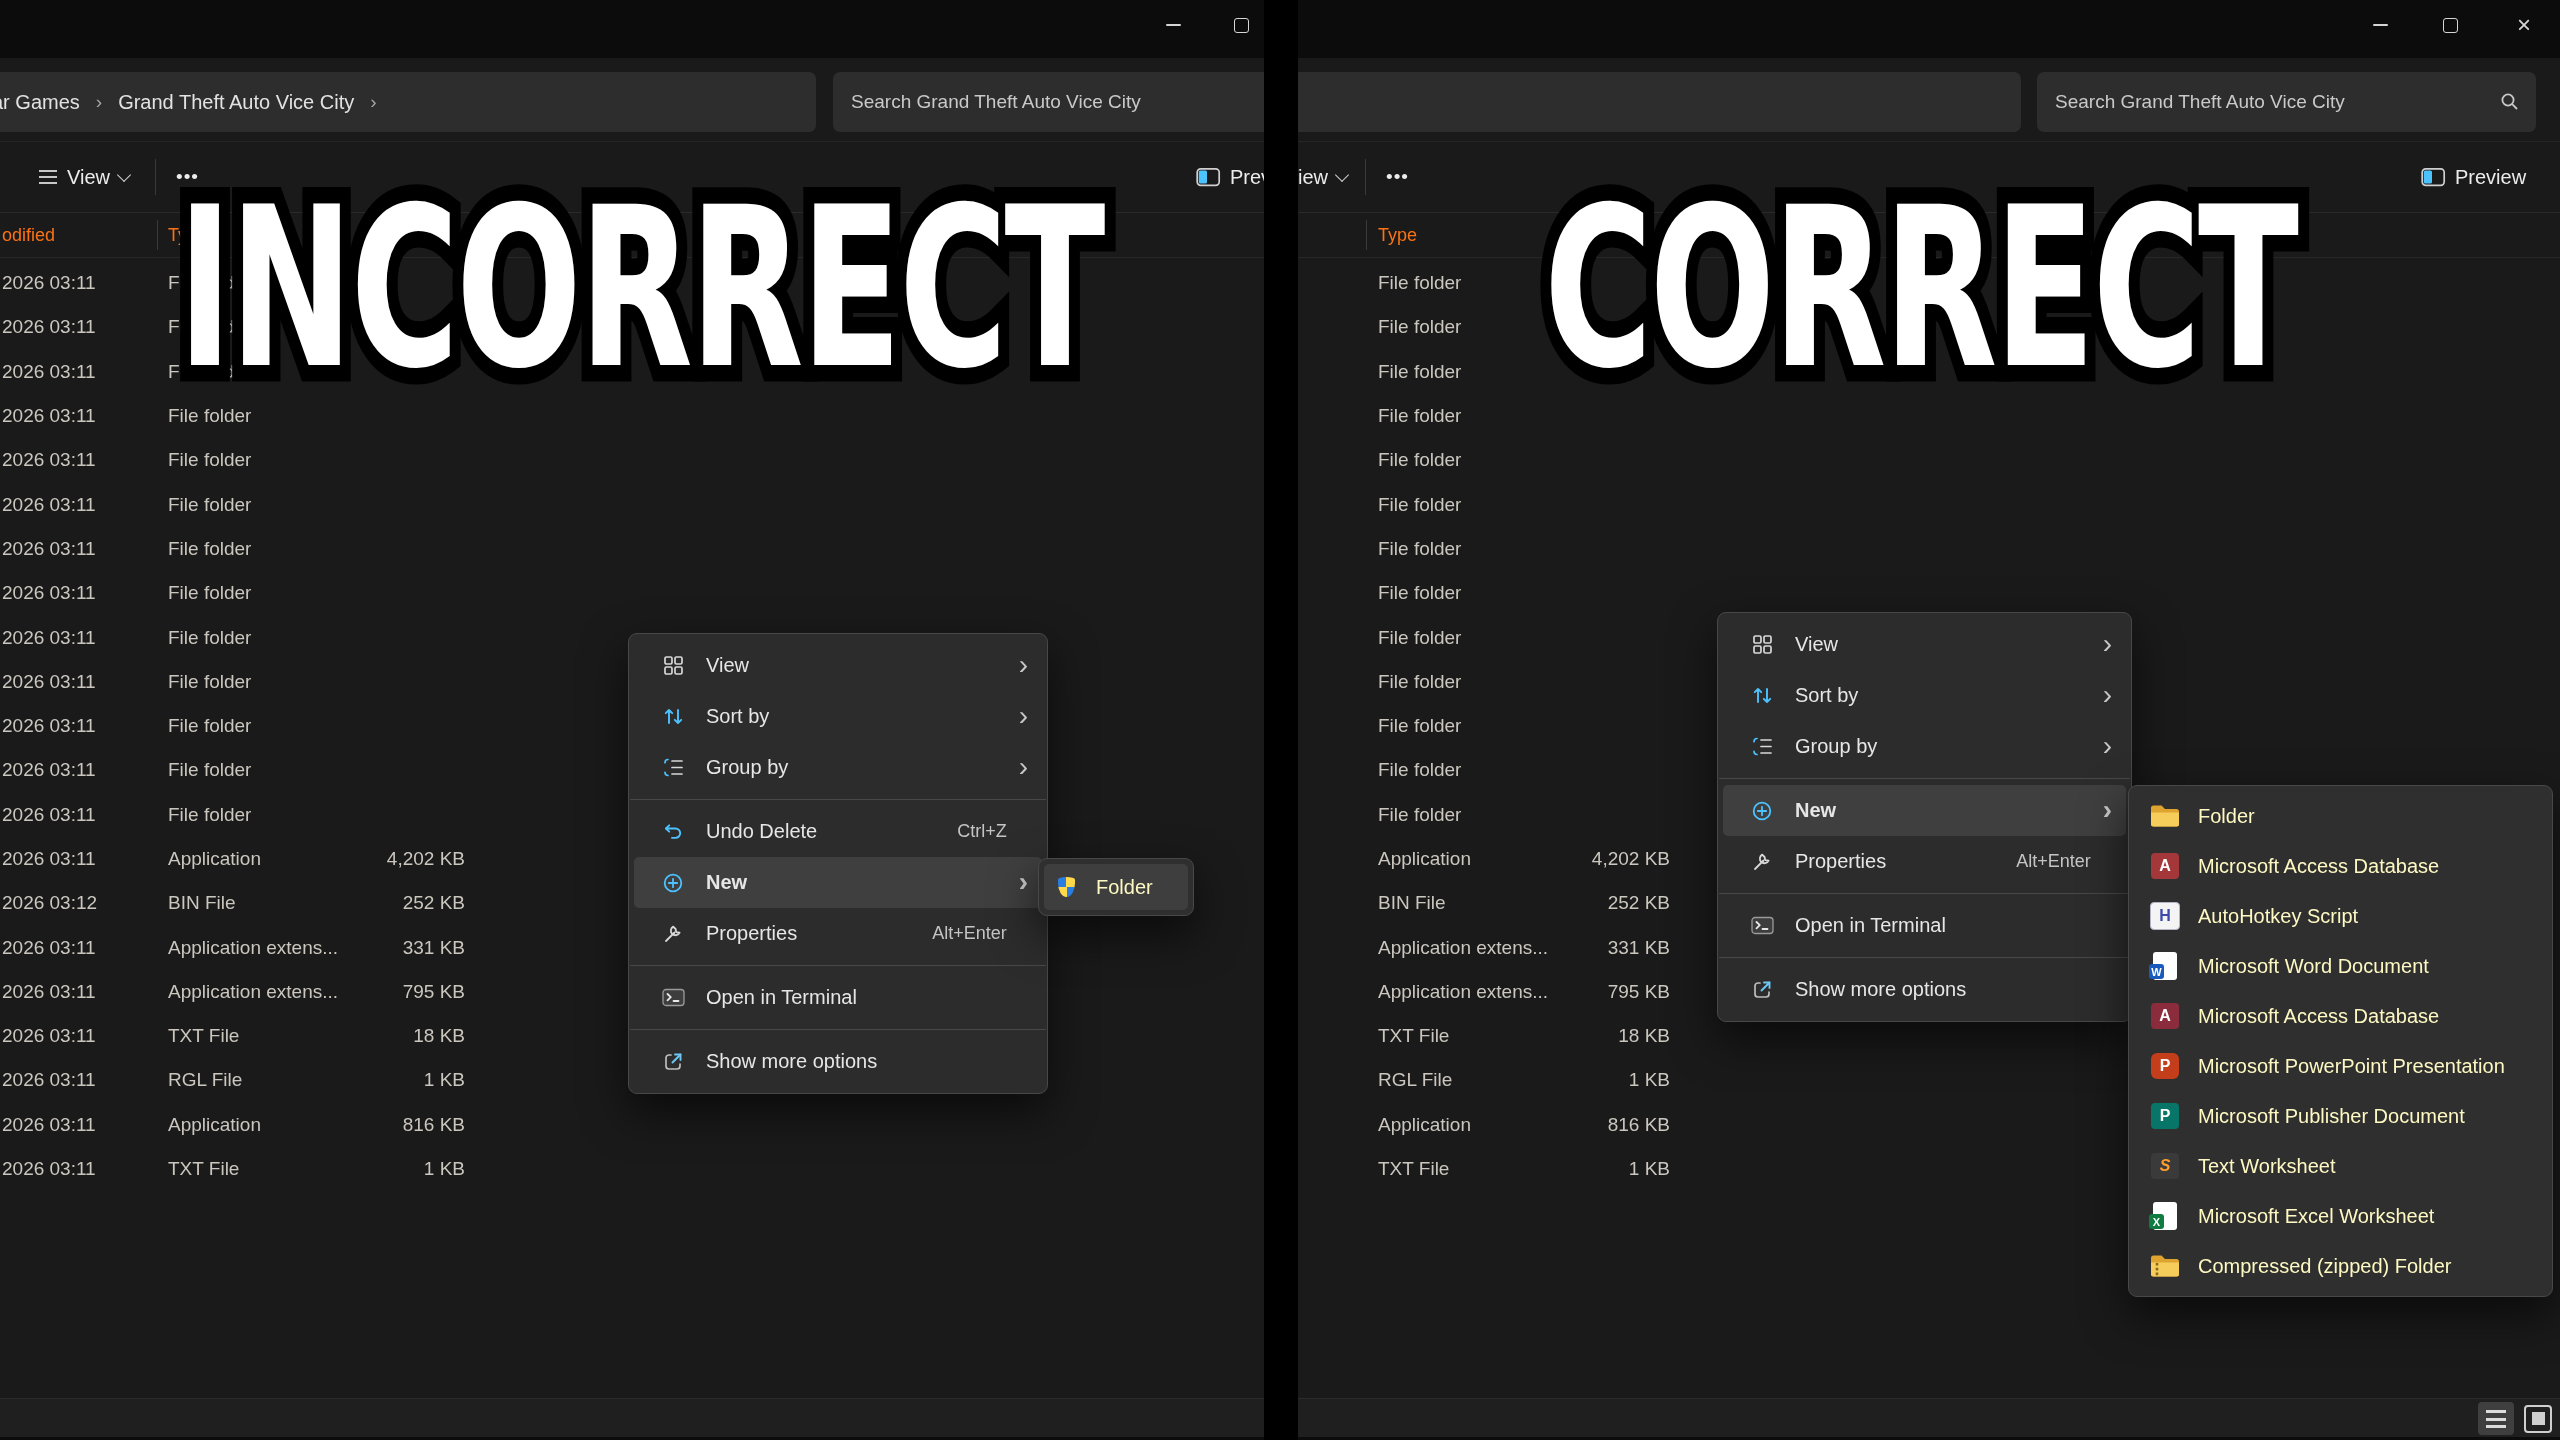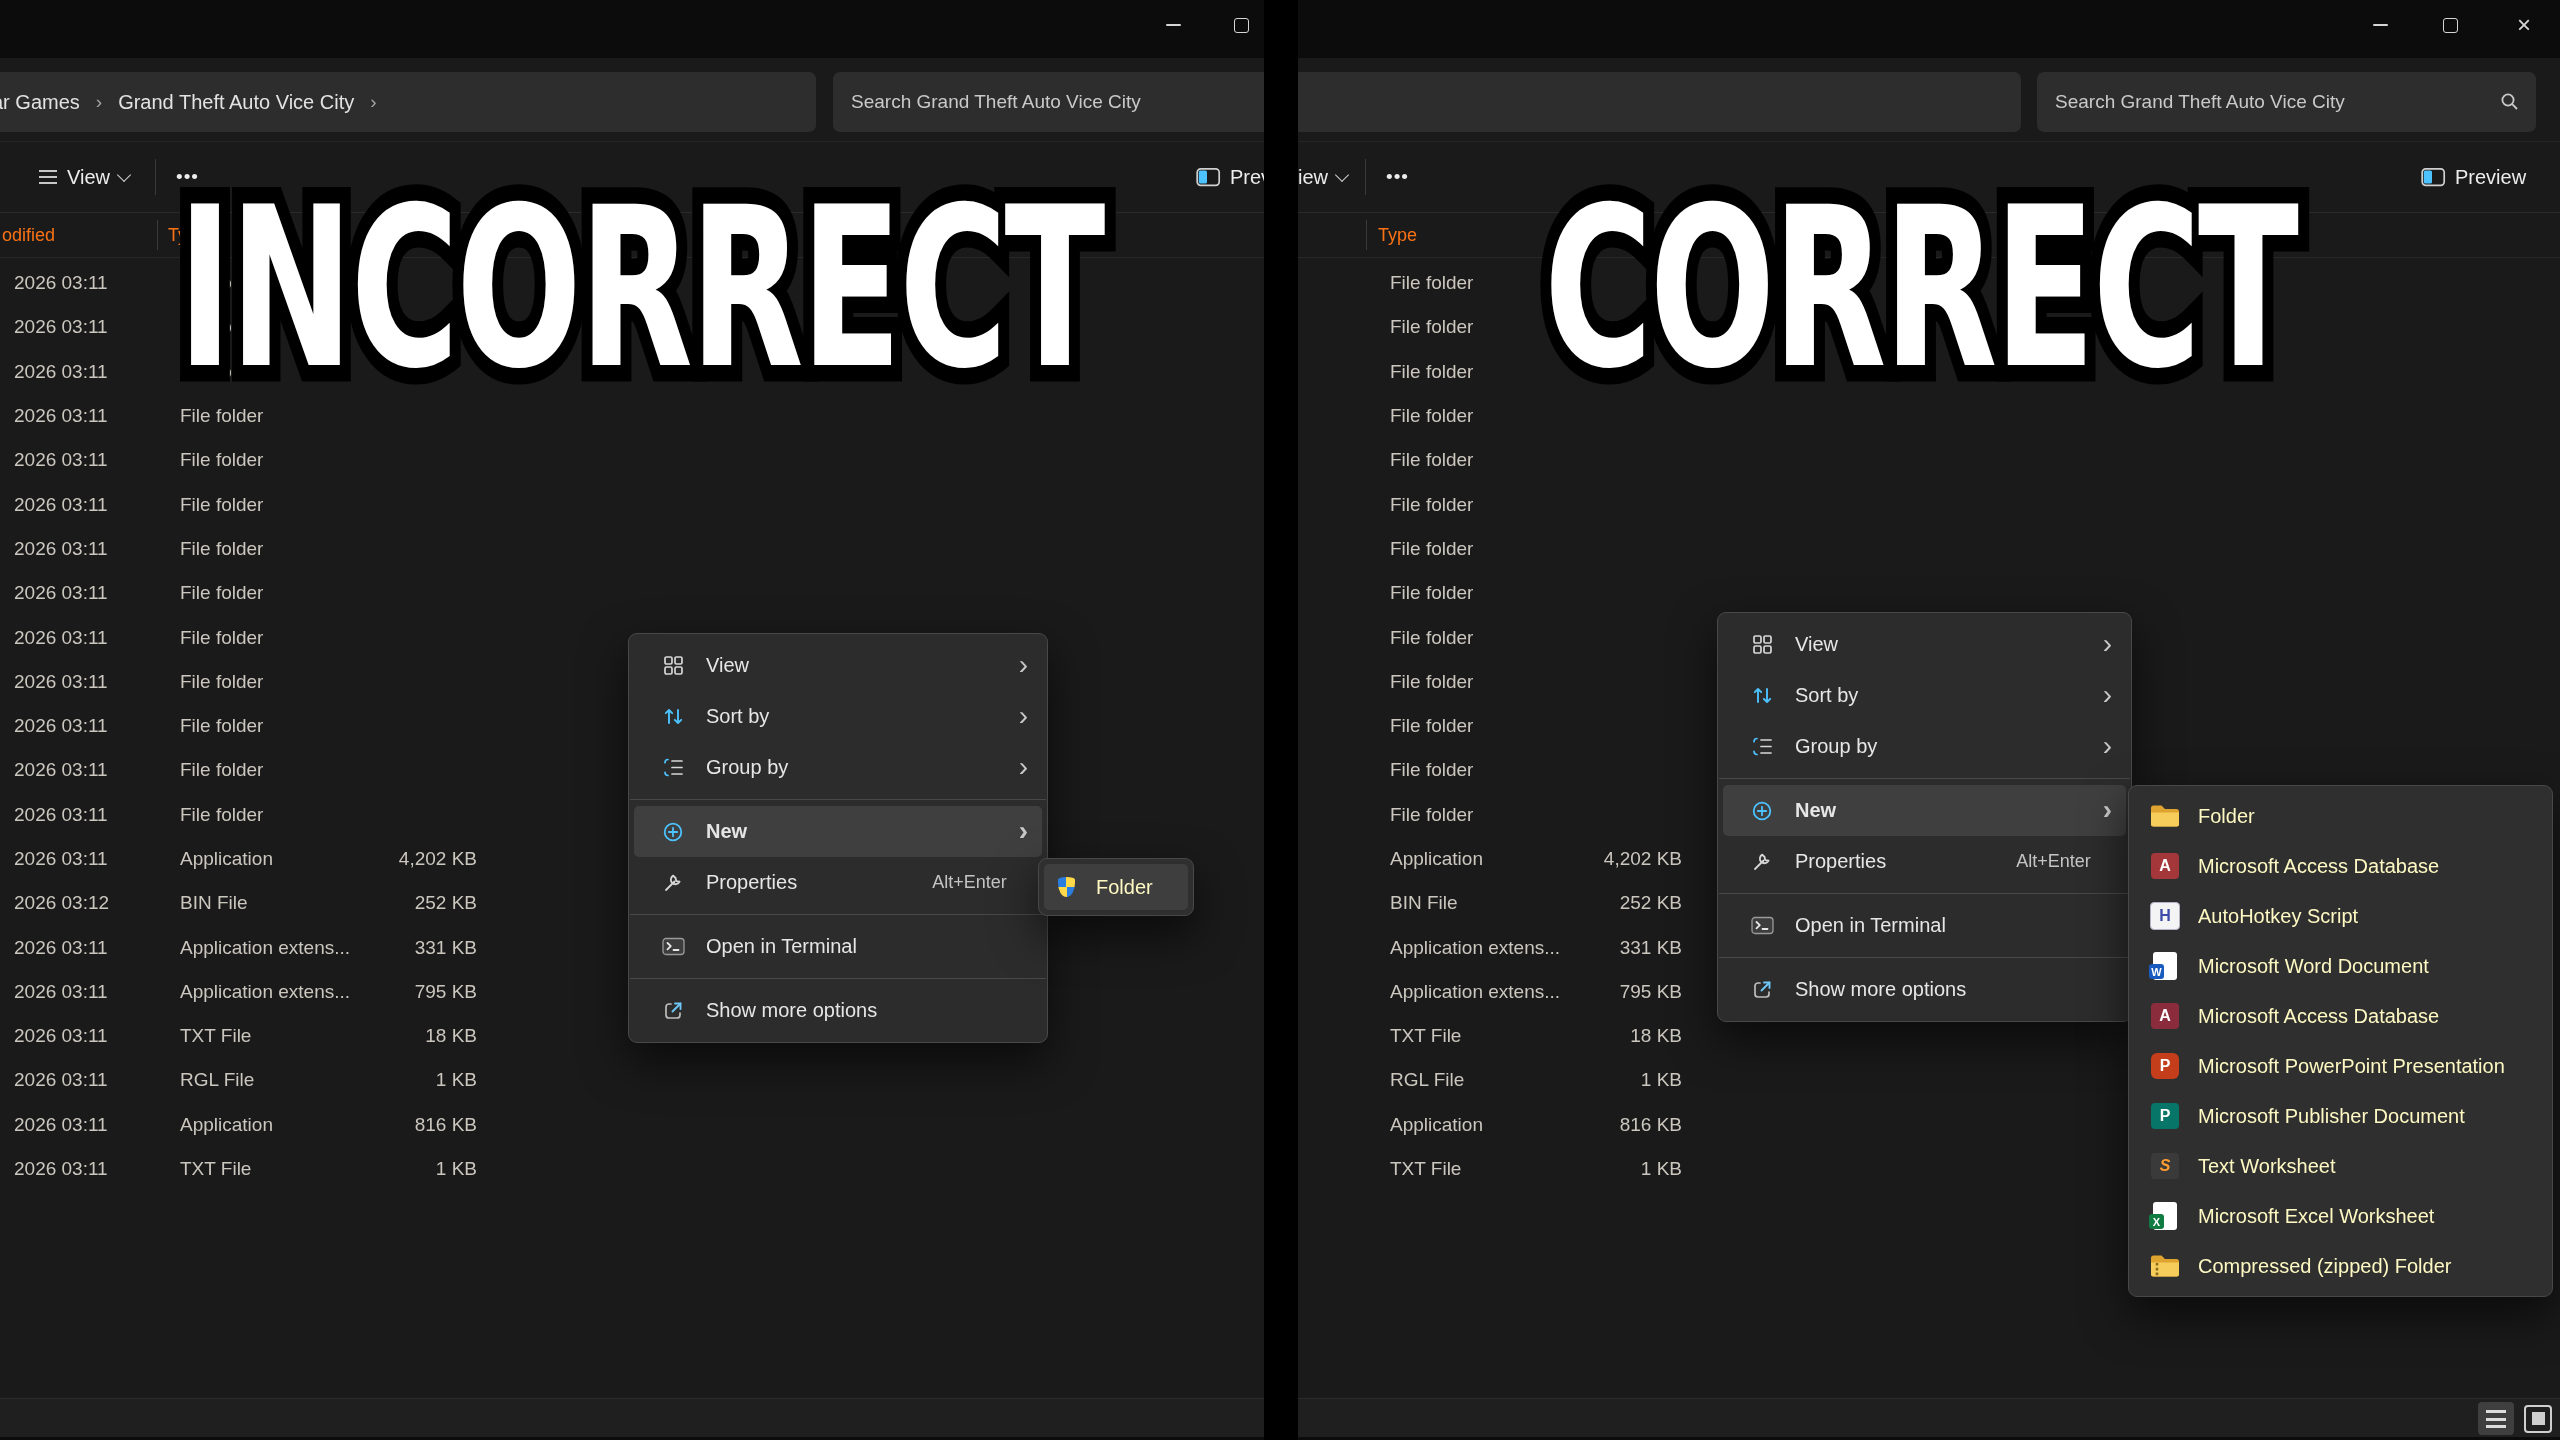--- a/index.html
+++ b/index.html
@@ -23,21 +23,21 @@
   .searchpill input::placeholder{color:#c9c9c9;opacity:1;}
   .toolbar{position:absolute;top:142px;left:0;right:0;height:70px;background:#1a1a1a;border-bottom:1px solid #2a2a2a;}
   .tbtn{position:absolute;top:14px;height:42px;display:flex;align-items:center;gap:9px;color:#ececec;font-size:20px;border-radius:5px;padding:0 6px;}
   .tsep{position:absolute;top:17px;width:1px;height:36px;background:#3a3a3a;}
   .dots{font-size:19px;letter-spacing:1px;color:#ececec;}
   .chevdown{width:9px;height:9px;border-right:1.6px solid #cfcfcf;border-bottom:1.6px solid #cfcfcf;transform:rotate(45deg);margin-top:-4px;}
   
   .lheader{position:absolute;top:213px;left:0;right:0;height:44px;border-bottom:1px solid #272727;}
   .hcell{position:absolute;top:0;height:44px;display:flex;align-items:center;font-size:18px;color:#f97316;}
   .hsep{position:absolute;top:7px;width:1px;height:30px;background:#3a3a3a;}
-  .rows{position:absolute;left:12px;right:0;top:261px;}
+  .rows{position:absolute;left:0;right:0;top:261px;}
   .frow{position:relative;height:44.3px;}
   .frow span{position:absolute;top:50%;transform:translateY(-50%);font-size:19px;color:#cbc7bf;white-space:nowrap;}
   .fdate{left:2px;}
   .rows-left .ftype{left:168px;}
   .rows-left .fsize{left:300px;width:165px;text-align:right;}
   .rows-right .ftype{left:97px;}
   .rows-right .fsize{left:220px;width:169px;text-align:right;}
   
   .statusbar{position:absolute;left:0;right:0;top:1398px;height:39px;background:#1f1f1f;border-top:1px solid #2b2b2b;}
   .bottomsliver{position:absolute;left:0;right:0;top:1437px;height:3px;background:#0c0c0c;}
@@ -447,20 +447,33 @@
             <path d="M5 2.5 c-2.2 0 -3 1.3 -3 3.2"></path>
             <path d="M5 18.5 c-2.2 0 -3 -1.3 -3 -3.2"></path>
           </g>
         </svg>
       </span>
     <span class="mi-label">Group by</span>
     <span class="mi-shortcut"></span>
     <span class="mi-chevron">›</span>
   </div>
     <div class="mi-div"></div>
+    <div class="mi">
+    <span class="mi-icon">
+        <svg width="22" height="21" viewBox="0 0 22 21">
+          <g fill="none" stroke="#4cc2ff" stroke-width="1.9" stroke-linecap="round" stroke-linejoin="round">
+            <path d="M4 7.5 h9.5 a4.7 4.7 0 1 1 0 9.4 H10"></path>
+            <path d="M7.2 4.3 L4 7.5 l3.2 3.2"></path>
+          </g>
+        </svg>
+      </span>
+    <span class="mi-label">Undo Delete</span>
+    <span class="mi-shortcut">Ctrl+Z</span>
+    <span class="mi-chevron" style="visibility: hidden;">›</span>
+  </div>
     <div class="mi hl">
     <span class="mi-icon">
         <svg width="22" height="22" viewBox="0 0 22 22">
           <circle cx="11" cy="11" r="8.3" fill="none" stroke="#4cc2ff" stroke-width="1.8"></circle>
           <g stroke="#4cc2ff" stroke-width="1.8" stroke-linecap="round">
             <line x1="11" y1="6.8" x2="11" y2="15.2"></line>
             <line x1="6.8" y1="11" x2="15.2" y2="11"></line>
           </g>
         </svg>
       </span>

